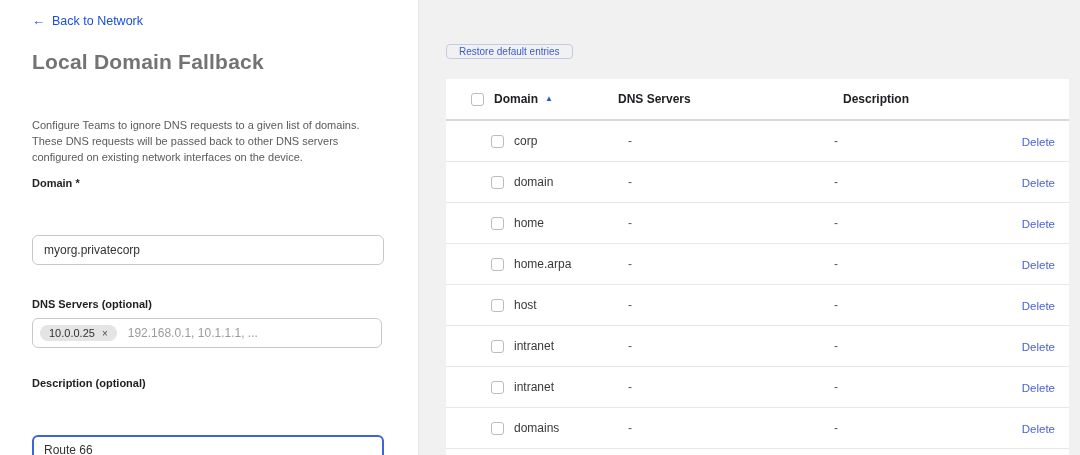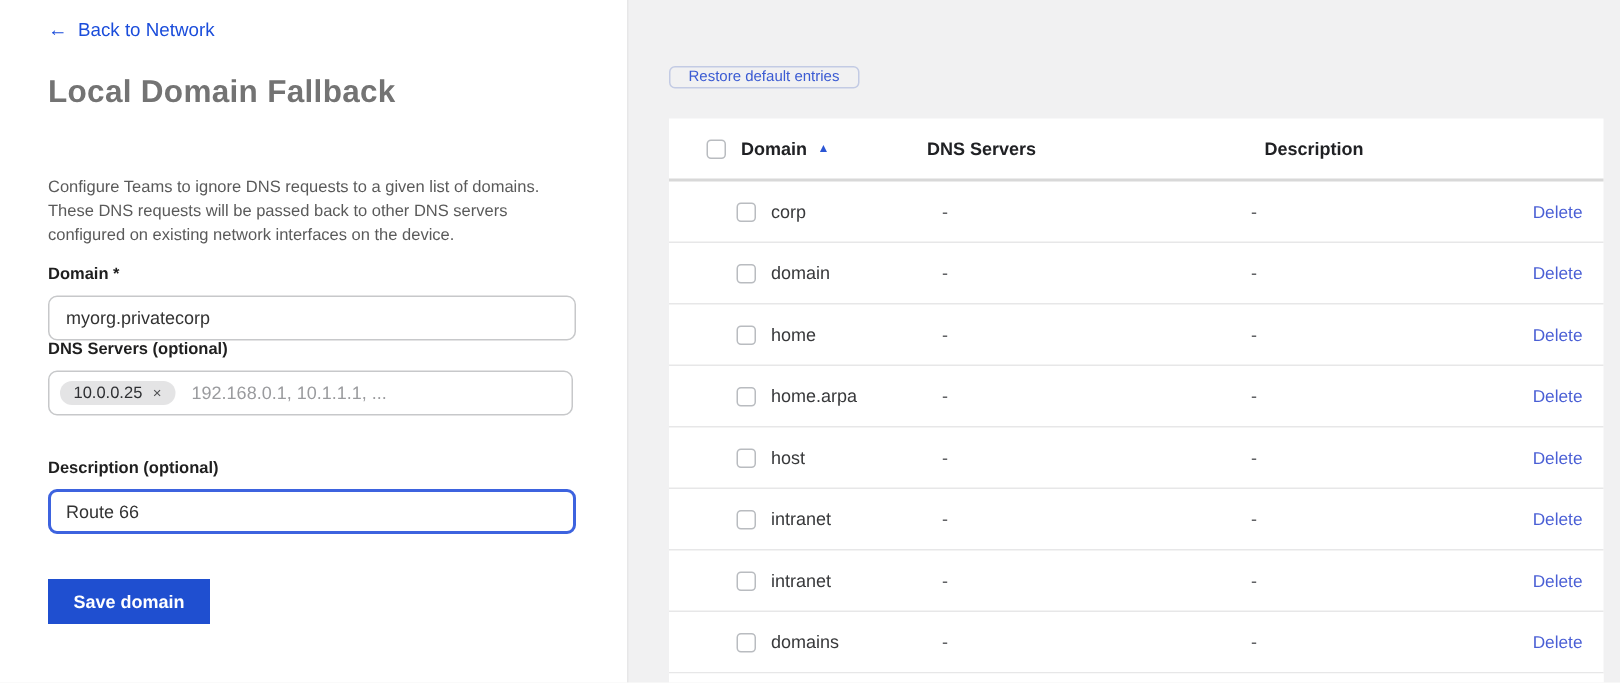--- a/index.html
+++ b/index.html
@@ -14,26 +14,26 @@
   .back-link { display: inline-flex; align-items: center; gap: 7px; color: #1b4ddb;
                font-size: 12.5px; font-weight: 500; text-decoration: none; cursor: pointer; }
   .back-link .arrow { font-size: 13px; }
 
   .page-title { margin: 21px 0 0; font-size: 21px; font-weight: 700; color: #737373; letter-spacing: .2px; }
 
   .page-desc { margin: 43px 0 0; font-size: 11px; line-height: 16px; color: #5a5a5a; max-width: 338px; }
 
   .field { margin-top: 0; }
   .field-domain { margin-top: 12px; }
-  .field-dns { }
+  .field-dns { margin-top: 33px; }
   .field-desc { margin-top: 29px; }
   .field label { display: block; font-size: 11px; font-weight: 700; color: #1f1f1f; margin-bottom: 8px; }
 
   .text-input { width: 352px; height: 30px; border: 1px solid #c7c8ca; border-radius: 6px;
-                padding: 0 11px; font-size: 12px; color: #333; font-family: inherit; background: #fff; outline: none; }
+                padding: 0 11px; font-size: 12px; color: #333; font-family: inherit; background: #fff; outline: none; margin-top: 38px; }
   .text-input.focused { border: 2px solid #3d63df; padding: 0 10px; }
 
   .tag-input { width: 350px; height: 30px; border: 1px solid #c7c8ca; border-radius: 6px;
                background: #fff; display: flex; align-items: center; padding: 0 7px; }
   .tag { display: inline-flex; align-items: center; background: #e4e4e5; border-radius: 10px;
          padding: 2px 9px; font-size: 11px; color: #2f3033; white-space: nowrap; }
   .tag .tag-x { margin-left: 7px; font-size: 10px; color: #4e4f52; cursor: pointer; }
   .tag-input input { flex: 1; border: none; outline: none; font-size: 12px; color: #333;
                      font-family: inherit; padding-left: 11px; background: transparent; }
   .tag-input input::placeholder, .text-input::placeholder { color: #9a9b9e; }

